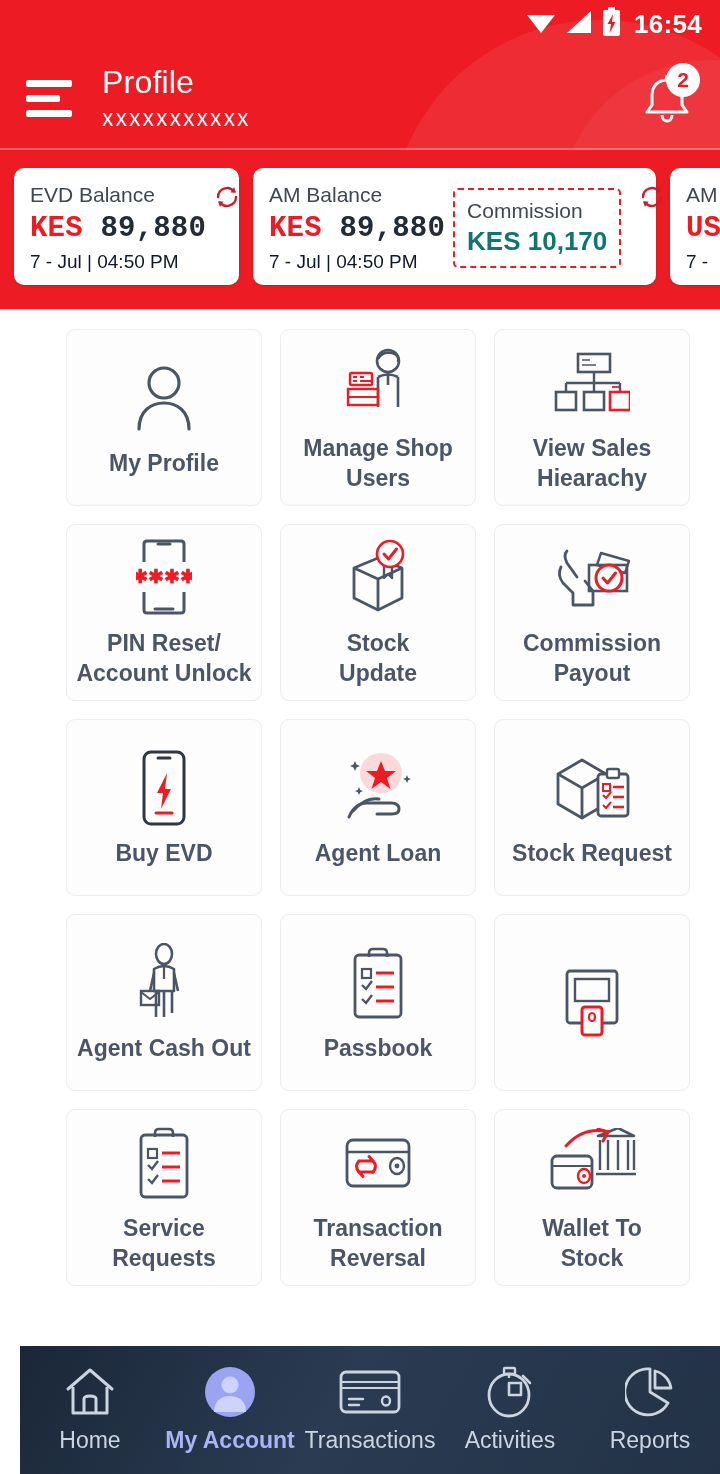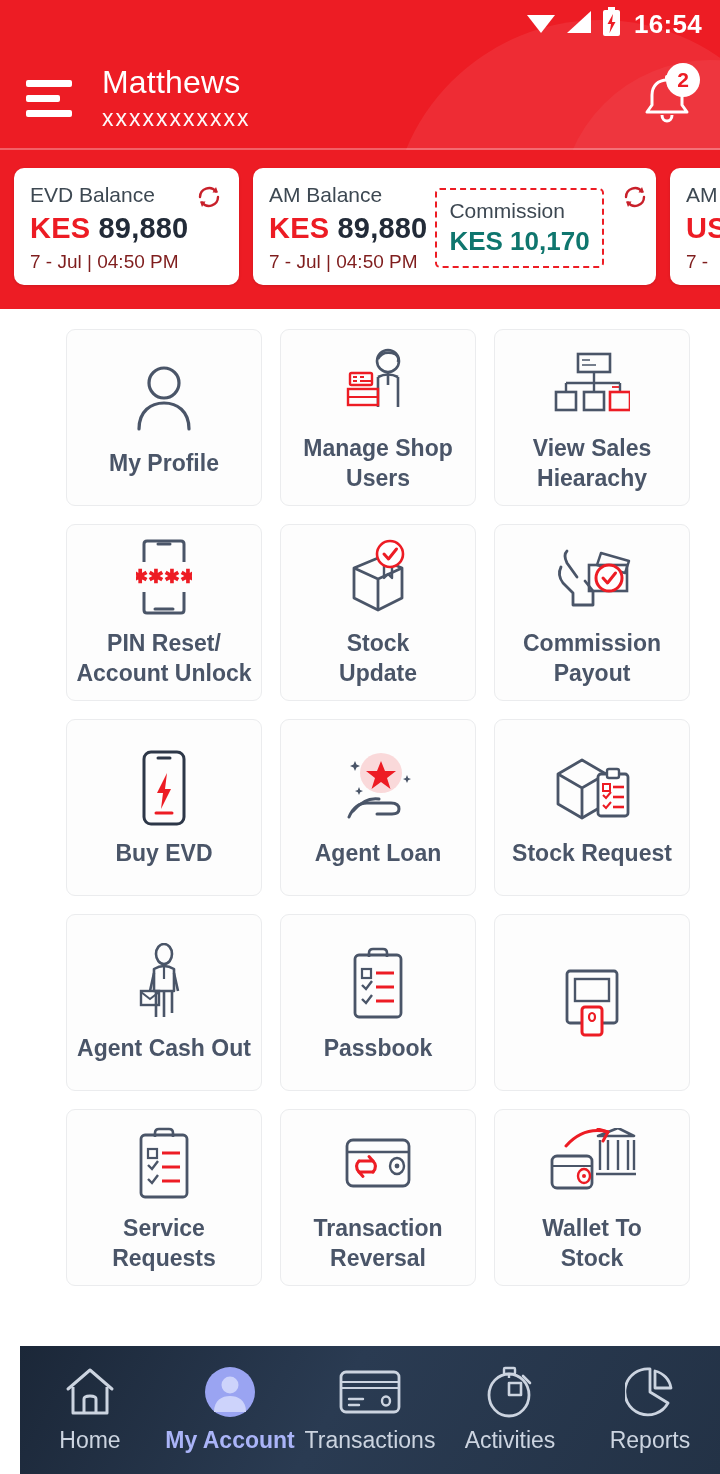--- a/index.html
+++ b/index.html
@@ -56,23 +56,23 @@
     background:#fff; border-radius:10px; padding:14px 16px 12px 16px;
     flex:0 0 auto; position:relative; box-shadow:0 1px 3px rgba(0,0,0,0.13);
     display:flex; flex-direction:column; justify-content:center;
   }
   .bal-card.w1 { width:225px; }
   .bal-card.w2 { width:403px; }
   .bal-card.w3 { width:160px; }
   .bal-inner { display:flex; align-items:flex-start; }
   .bal-main { flex:1 1 auto; }
   .bal-label { font-size:21px; color:#3d4852; line-height:1.25; }
-  .bal-amount { font-size:29px; font-weight:bold; color:#222b38; margin-top:4px; letter-spacing:0.2px; white-space:nowrap; }
+  .bal-amount { font-size:29px; font-weight:bold; color:#222b38; margin-top:4px; letter-spacing:0.2px; white-space:nowrap;font-family:Liberation Mono, monospace; }
   .bal-amount .cur { color:#ED1C24; }
-  .bal-date { font-size:19px; color:#7f1d1d; margin-top:6px; white-space:nowrap; }
+  .bal-date { font-size:19px; color:#0f172a; margin-top:6px; white-space:nowrap; }
   .refresh-icon { flex:0 0 auto; margin-left:6px; cursor:pointer; }
   .commission-box {
     border:2px dashed #ED1C24; border-radius:5px;
     padding:8px 12px 9px 12px; margin:0 10px 0 8px; flex:0 0 auto;
     align-self:center;
   }
   .comm-label { font-size:21px; color:#3d4852; line-height:1.2; }
   .comm-amount { font-size:26px; font-weight:bold; color:#0f766e; margin-top:3px; white-space:nowrap; }
 
   
@@ -139,21 +139,21 @@
       <span class="status-time">16:54</span>
     </div>
 
     <div class="titlebar">
       <div class="hamburger">
         <span></span>
         <span></span>
         <span></span>
       </div>
       <div class="user-block">
-        <div class="user-name">Matthews</div>
+        <div class="user-name">Profile</div>
         <div class="user-msisdn">xxxxxxxxxxx</div>
       </div>
       <div class="bell-wrap">
         <div class="bell-badge">2</div>
         <svg width="62" height="62" viewBox="0 0 62 62">
           <path d="M31 13 C22 13 16 19 16 28 L16 38 L11 45 L51 45 L46 38 L46 28 C46 19 40 13 31 13 Z" fill="none" stroke="#fff" stroke-width="3" stroke-linejoin="round"></path>
           <path d="M26 48 C26 52 28.5 54 31 54 C33.5 54 36 52 36 48" fill="none" stroke="#fff" stroke-width="3"></path>
           <rect x="29" y="8" width="4" height="6" rx="2" fill="#fff"></rect>
         </svg>
       </div>

